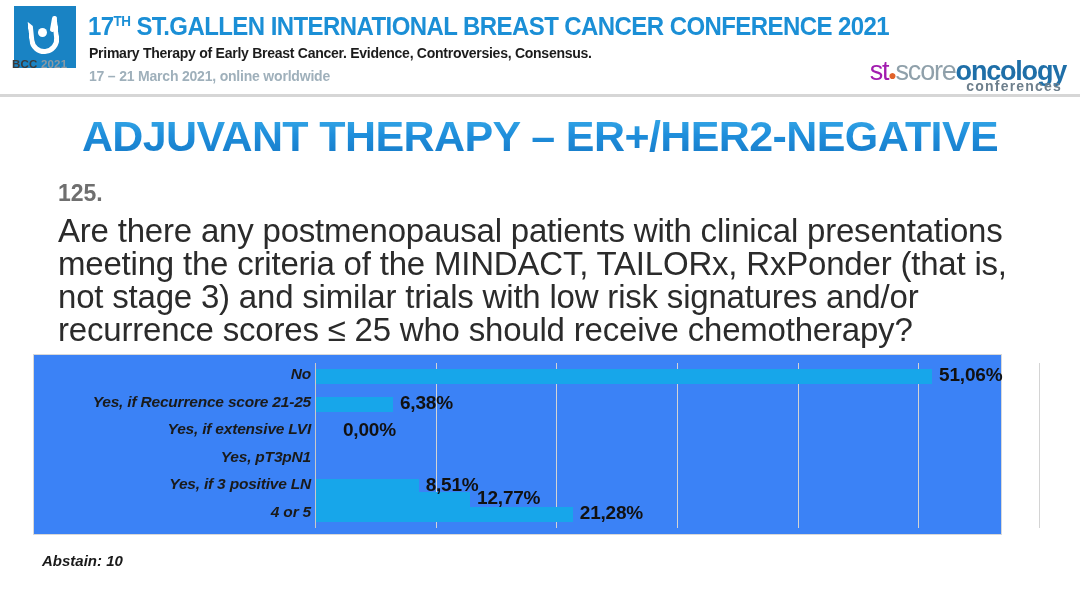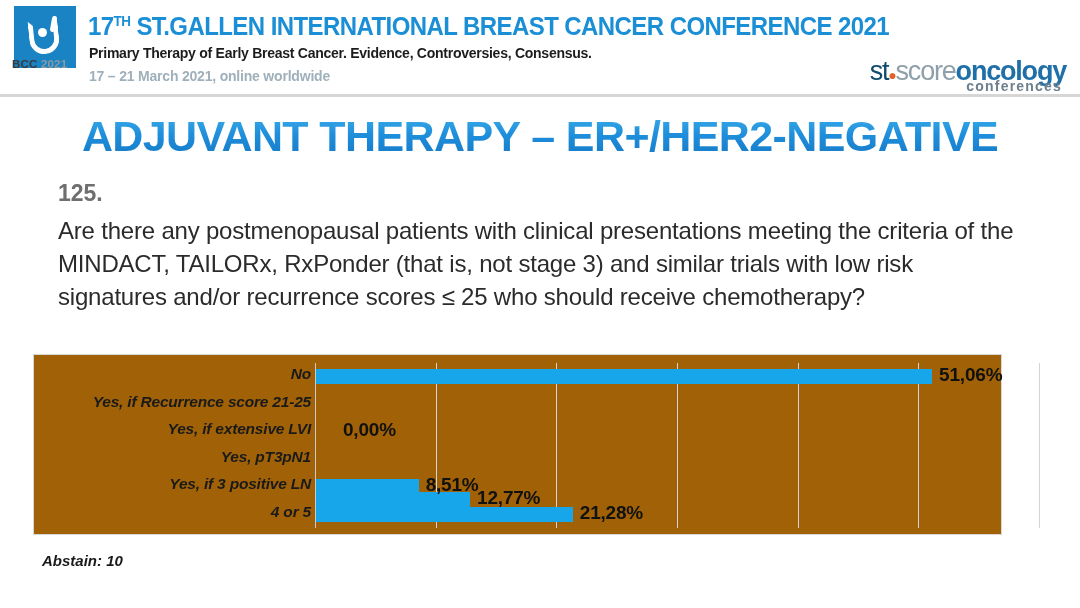--- a/index.html
+++ b/index.html
@@ -71,21 +71,21 @@
   .conf-date {
     position: absolute; left: 89px; top: 68px;
     font-size: 14px; font-weight: bold; color: #9fb0bb;
     letter-spacing: -0.2px; white-space: nowrap;
   }
   .sgo-logo {
     position: absolute; right: 14px; top: 56px;
     height: 34px; white-space: nowrap;
     font-size: 27px; letter-spacing: -1.2px;
   }
-  .sgo-logo .st { color: #0c4a6e; font-weight: 400; }
+  .sgo-logo .st { color: #a21caf; font-weight: 400; }
   .sgo-logo .dot2 { color: #e0622a; font-size: 14px; }
   .sgo-logo .gallen { color: #8fa0aa; font-weight: 400; }
   .sgo-logo .onco { color: #1f6fa8; font-weight: 700; }
   .sgo-sub {
     position: absolute; right: 18px; top: 78px;
     font-size: 14px; font-weight: bold; color: #6d7f8c;
     letter-spacing: 1.2px;
   }
 
   
@@ -101,30 +101,30 @@
     white-space: nowrap;
   }
 
   
   .q-number {
     position: absolute; left: 58px; top: 180px;
     font-size: 23px; color: #6f6f6f; font-weight: 700;
   }
   .q-text {
     position: absolute; left: 58px; top: 214px; width: 968px;
-    font-size: 24px; color: #2b2b2b; line-height: 33px;
+    font-size: 33px; color: #2b2b2b; line-height: 33px;
     font-weight: 400; letter-spacing: -0.2px;
   }
 
   
   .chart-box {
     position: absolute; left: 33px; top: 354px;
     width: 969px; height: 181px;
     border: 1px solid #d8d8d8;
-    background: #a16207;
+    background: #3b82f6;
   }
   .plot {
     position: absolute; left: 281px; top: 8px;
     width: 724px; height: 165px;
   }
   .gridline {
     position: absolute; top: 0; width: 1px; height: 165px;
     background: #d4d4d4;
   }
   .axisline {
@@ -222,20 +222,24 @@
         <div class="gridline" style="left: 120.667px;"></div>
         <div class="gridline" style="left: 241.333px;"></div>
         <div class="gridline" style="left: 362px;"></div>
         <div class="gridline" style="left: 482.667px;"></div>
         <div class="gridline" style="left: 603.333px;"></div>
         <div class="gridline" style="left: 724px;"></div>
         <div class="row" style="top: 0px;">
           <div class="bar" style="width: 616.124px; background: rgb(23, 166, 234);"></div>
           <div class="bar-value" style="left: 624.124px;">51,06%</div>
         </div>
+        <div class="row" style="top: 27.5px;">
+          <div class="bar" style="width: 76.9853px; background: rgb(23, 166, 234);"></div>
+          <div class="bar-value" style="left: 84.9853px;">6,38%</div>
+        </div>
         <div class="row" style="top: 55px;">
           <div class="bar-value" style="left: 8px; margin-left: 20px;">0,00%</div>
         </div>
         <div class="row" style="top: 82.5px; margin-top: 40px;">
           <div class="bar" style="width: 154.091px; background: rgb(23, 166, 234);"></div>
           <div class="bar-value" style="left: 162.091px;">12,77%</div>
         </div>
         <div class="row" style="top: 110px;">
           <div class="bar" style="width: 102.687px; background: rgb(23, 166, 234);"></div>
           <div class="bar-value" style="left: 110.687px;">8,51%</div>

